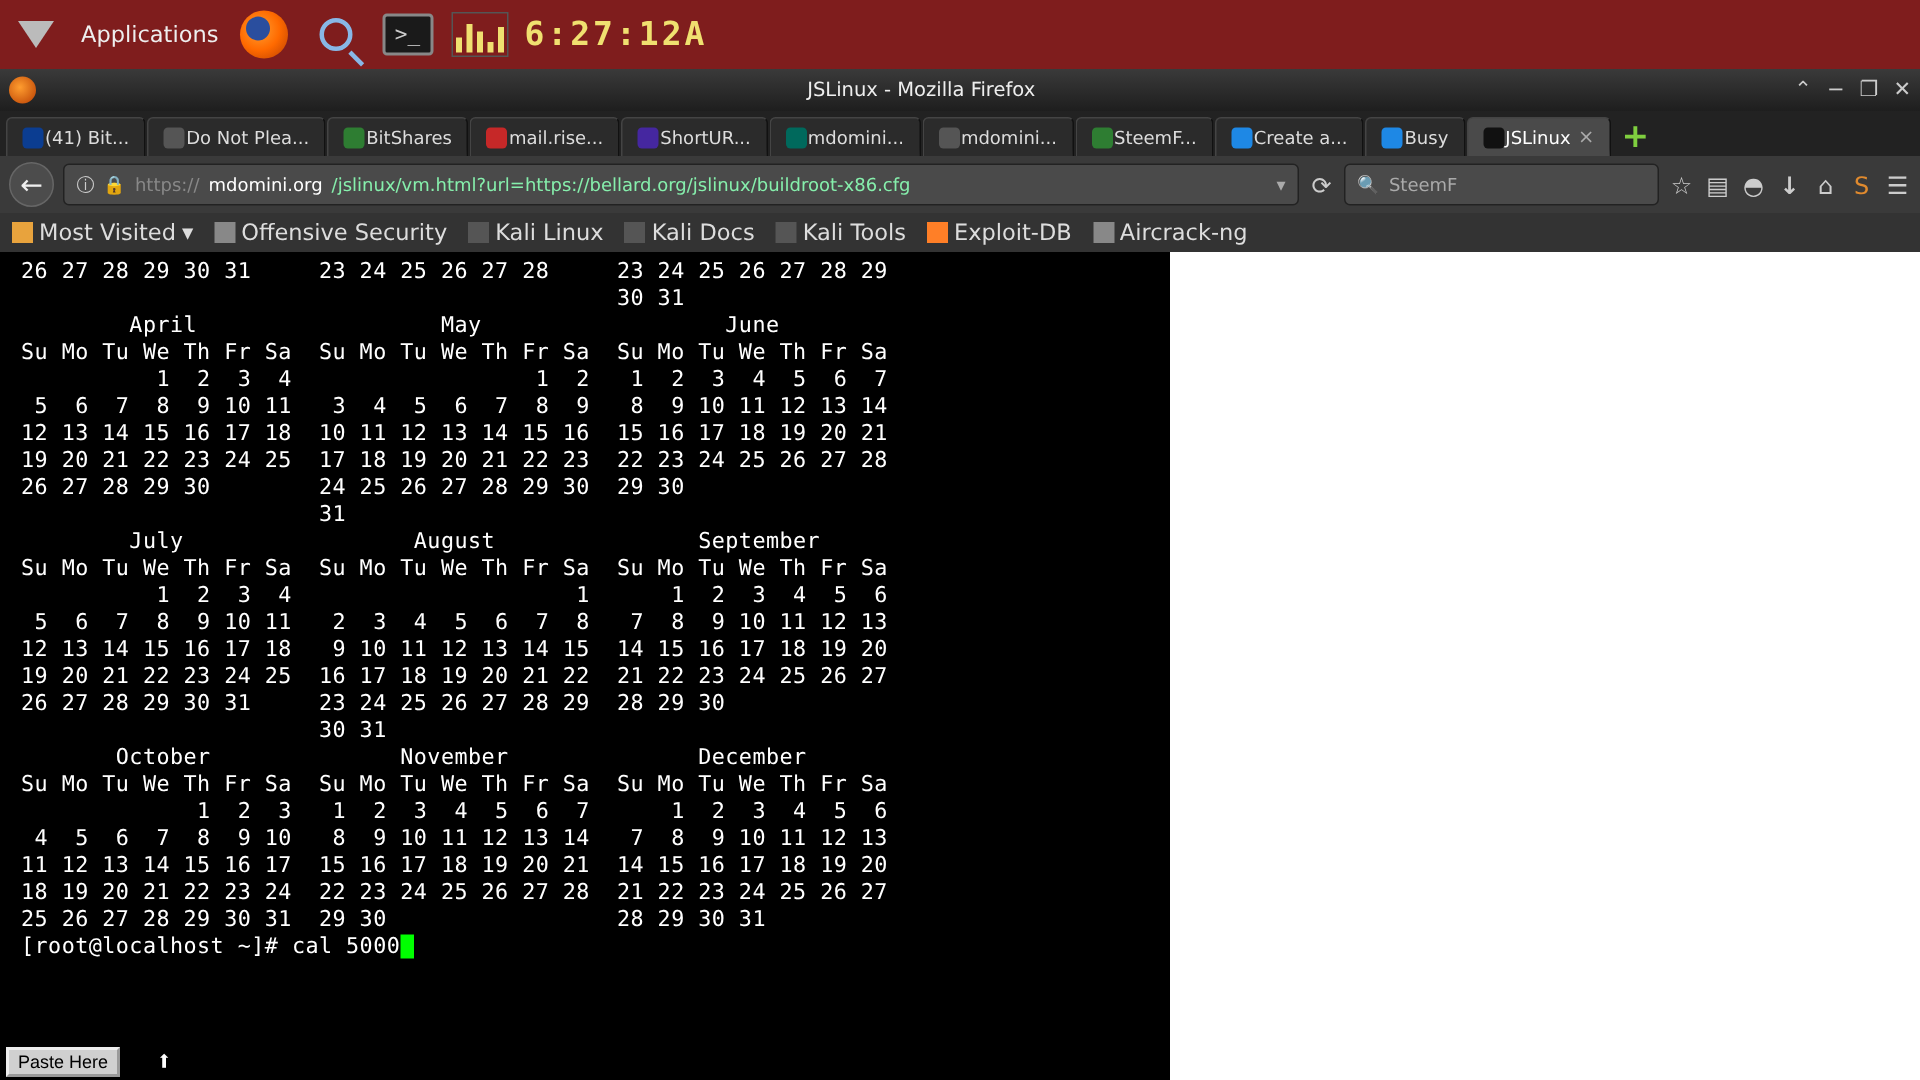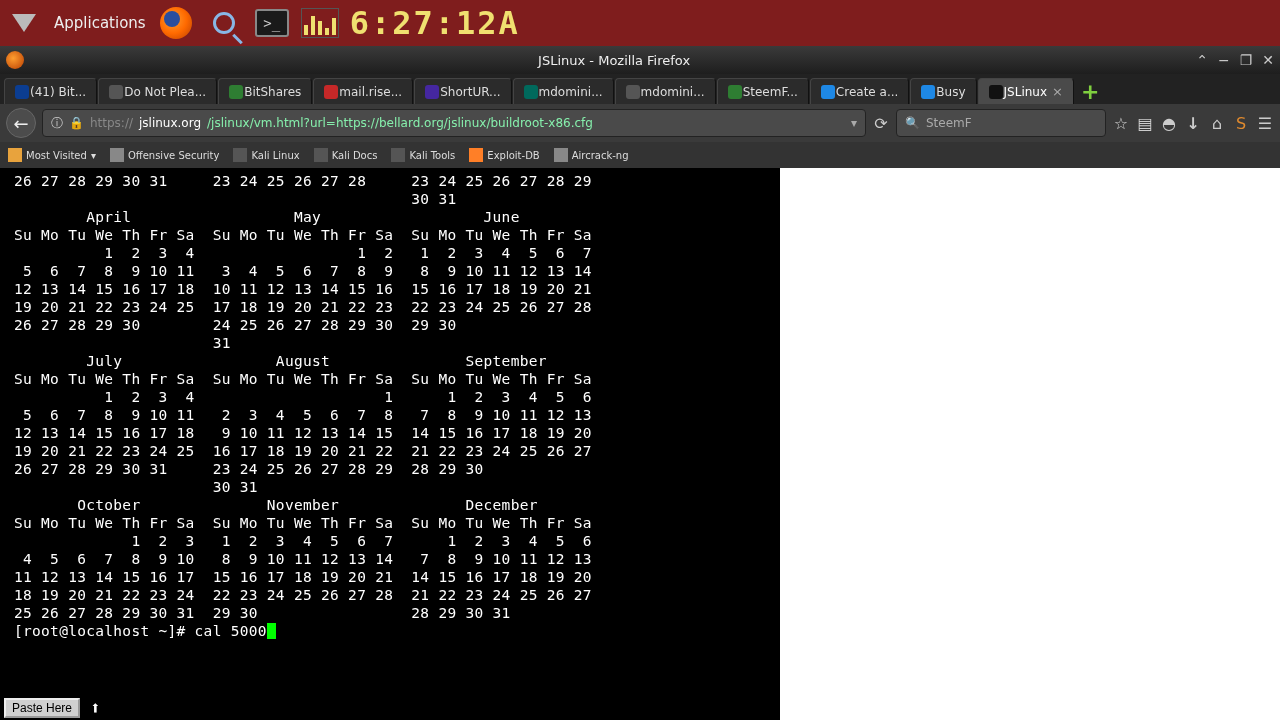--- a/index.html
+++ b/index.html
@@ -1,21 +1,21 @@
 <!DOCTYPE html>
 <html><head>
 <meta charset="utf-8">
 <style>
   * { margin: 0; padding: 0; box-sizing: border-box; }
   body { width:1280px; height:720px; overflow:hidden; font-family:"DejaVu Sans",sans-serif; background:#fff; color:#ddd; font-size:12px; }
 
   
   .taskbar { height:46px; background:#7f1d1d; display:flex; align-items:center; padding:0 6px; gap:12px; }
   .down-tri { width:0;height:0;border-left:12px solid transparent;border-right:12px solid transparent;border-top:18px solid #bbb; }
-  .lcd-clock { font-family:"DSEG7 Classic", monospace; font-size:32px; font-weight:bold; color:#f0e070; letter-spacing:2px; }
+  .lcd-clock { font-family:"DSEG7 Classic", monospace; font-size:22px; font-weight:bold; color:#f0e070; letter-spacing:2px; }
   .tb-icon { width:36px; height:36px; display:flex; align-items:center; justify-content:center; border-radius:4px; }
   .firefox-ball { width:32px;height:32px;border-radius:50%; background: radial-gradient(circle at 40% 40%, #ff9d2f 0%, #ff6a00 50%, #b83e02 100%); position:relative; }
   .firefox-ball::after{content:"";position:absolute;left:4px;top:4px;width:16px;height:16px;border-radius:50%;background:#2a4e9e;}
   .magnifier { width:22px;height:22px;border:3px solid #88b7e6;border-radius:50%;position:relative; }
   .magnifier::after{content:"";position:absolute;width:3px;height:12px;background:#88b7e6;transform:rotate(-45deg);left:20px;top:18px;}
   .termbox { width:34px;height:28px;background:#1a1a1a;border:2px solid #888;border-radius:3px;display:flex;align-items:center;justify-content:center;color:#ccc;font-family:monospace;font-size:14px; }
   .eqbox { width:40px;height:30px;border:1px solid #555;display:flex;align-items:flex-end;gap:3px;padding:2px; }
   .eqbox div{width:4px;background:#f0e070;}
 
   
@@ -34,30 +34,30 @@
 
   
   .navbar { height:38px; background:#3a3a3a; display:flex; align-items:center; padding:0 6px; gap:6px; }
   .back-btn { width:30px;height:30px;border-radius:50%;background:#4c4c4c;border:1px solid #666;display:flex;align-items:center;justify-content:center;color:#eee;font-size:18px; }
   .urlbar { flex:1 1 auto; height:28px; background:#4a4a4a; border:1px solid #222; border-radius:4px; display:flex; align-items:center; padding:0 8px; gap:6px; color:#ccc; font-size:12px; }
   .urlbar .lock{color:#6fbf3f;}
   .searchbar { flex:0 0 210px; height:28px; background:#4a4a4a; border:1px solid #222; border-radius:4px; display:flex; align-items:center; padding:0 8px; gap:6px; color:#aaa; font-size:12px; }
   .nav-icon { width:18px;height:18px;color:#ccc;display:flex;align-items:center;justify-content:center;font-size:16px; }
 
   
-  .bmbar { height:26px; background:#333; display:flex; align-items:center; gap:14px; padding:0 8px; font-size:10px; color:#ddd; }
+  .bmbar { height:26px; background:#333; display:flex; align-items:center; gap:14px; padding:0 8px; font-size:15px; color:#ddd; }
   .bmbar .bm{display:flex;align-items:center;gap:4px;}
   .bmbar .ico{width:14px;height:14px;}
 
   
   .content { display:flex; height:calc(720px - 46px - 28px - 30px - 38px - 26px); }
   .term { width:780px; background:#000; color:#fff; font-family:"DejaVu Sans Mono","Courier New",monospace; font-size:14.5px; line-height:18px; white-space:pre; padding:4px 14px 0 14px; position:relative; letter-spacing:0.3px;}
   .whitefill { flex:1; background:#fff; }
   .cursor{ display:inline-block; width:9px; height:16px; background:#00ff00; vertical-align:text-bottom;}
-  .paste-row{position:absolute;bottom:0;left:0;display:flex;align-items:center;gap:10px;padding:2px 4px;background:#000;}
+  .paste-row{position:absolute;bottom:0;left:0;display:flex;align-items:center;gap:24px;padding:2px 4px;background:#000;}
   .paste-btn{background:#d0d0d0;color:#000;border:2px outset #eee;padding:0 6px;font-family:sans-serif;font-size:12px;line-height:16px;}
   .upload-arrow{color:#fff;font-size:18px;line-height:14px;}
 
   
   .fav-blue{background:#0b3d91;} .fav-grey{background:#555;} .fav-green{background:#2e7d32;}
   .fav-red{background:#c62828;} .fav-purp{background:#4527a0;} .fav-steem{background:#00695c;}
   .fav-lblue{background:#1e88e5;} .fav-black{background:#111;}
 </style>
 </head>
 <body>
@@ -147,21 +147,21 @@
     </div>
     <div class="newtab">+</div>
   </div>
 
 <div class="navbar">
   <div class="back-btn">←</div>
   <div class="urlbar">
     <span>ⓘ</span>
     <span class="lock">🔒</span>
     <span style="color:#888">https://</span>
-      <span style="color:#fff">jslinux.org</span>
+      <span style="color:#fff">mdomini.org</span>
       <span style="color:#86efac">/jslinux/vm.html?url=https://bellard.org/jslinux/buildroot-x86.cfg</span>
     <span style="margin-left:auto;color:#aaa">▾</span>
   </div>
   <div class="nav-icon">⟳</div>
   <div class="searchbar">
     <span>🔍</span>
     <span>SteemF</span>
   </div>
   <div class="nav-icon">☆</div>
   <div class="nav-icon">▤</div>

